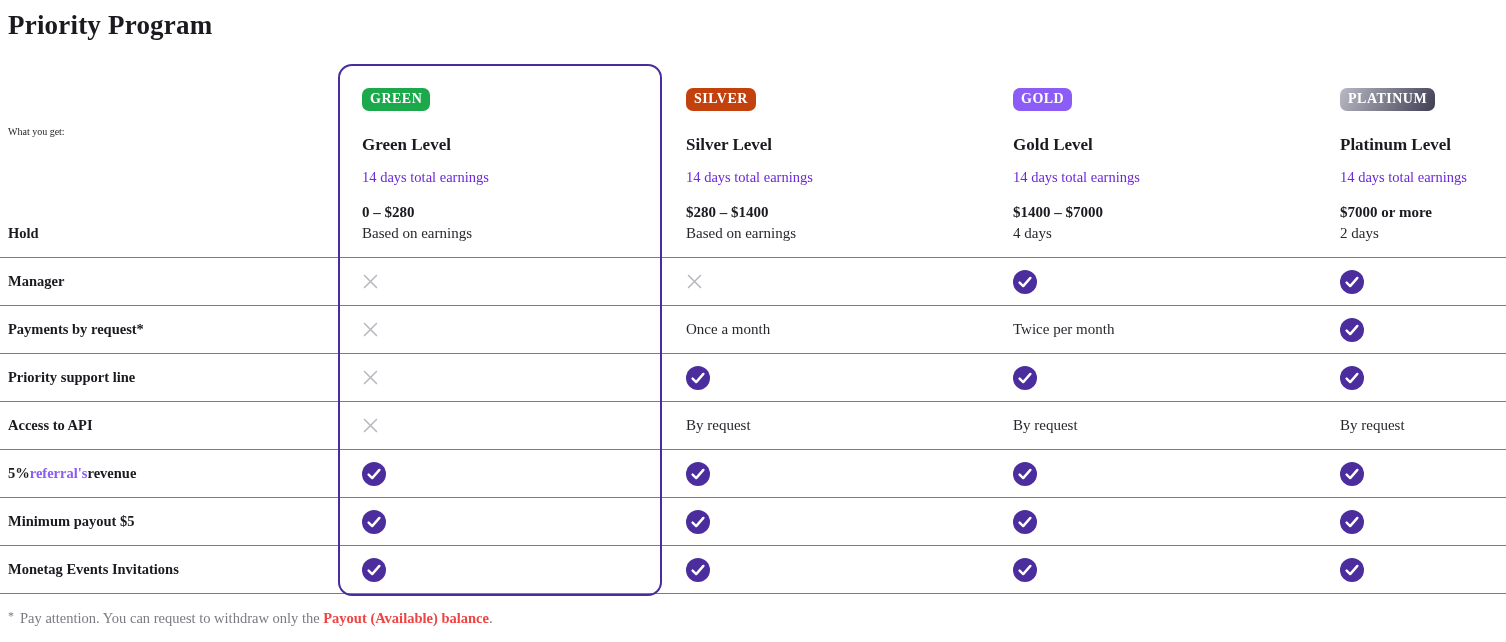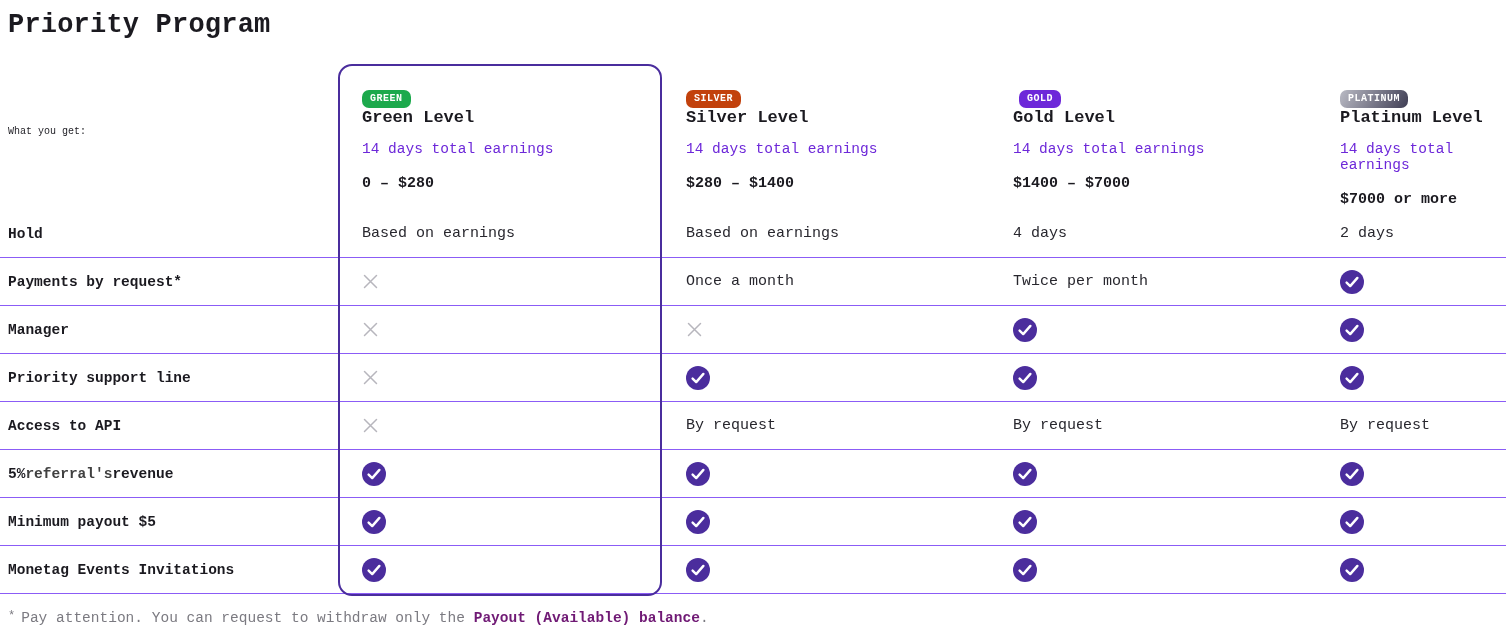--- a/index.html
+++ b/index.html
@@ -1,21 +1,21 @@
 <!DOCTYPE html>
 <html><head>
 <meta charset="utf-8">
 <style>
   html, body { margin: 0; padding: 0; background: #ffffff; }
   .page {
     position: relative;
     width: 1506px;
     height: 642px;
     background: #ffffff;
-    font-family: Liberation Mono, monospace;
+    font-family: Liberation Serif, serif;
     color: #1e1d23;
     overflow: hidden;
   }
   .title {
     position: absolute;
     left: 8px;
     top: 10px;
     margin: 0;
     font-size: 27px;
     font-weight: 700;
@@ -41,28 +41,28 @@
   .header-label {
     padding-top: 62px;
     font-size: 10px;
     font-weight: 400;
     color: #1e1d23;
   }
   .level-header { padding-top: 24px; }
   .badge {
     display: inline-block;
     color: #ffffff;
-    font-size: 10px;
+    font-size: 14px;
     font-weight: 700;
     letter-spacing: 0.5px;
     padding: 3px 8px 4px 8px;
     border-radius: 7px;
   }
   .level-name {
-    margin-top: 0;
+    margin-top: 24px;
     font-size: 17px;
     font-weight: 700;
     color: #1b1a20;
   }
   .earnings-label {
     margin-top: 14px;
     font-size: 14.5px;
     color: #6d28d9;
   }
   .earnings-range {
@@ -78,21 +78,21 @@
     border-bottom: 1px solid #8b5cf6;
     font-size: 15px;
     color: #28272e;
   }
   .frow .label-cell {
     font-weight: 700;
     font-size: 14.5px;
     color: #1b1a20;
   }
   .ref-link {
-    color: #404040;
+    color: #8b5cf6;
     font-weight: 700;
     text-decoration: none;
     cursor: pointer;
   }
   .check-icon, .cross-icon { display: inline-flex; }
   .highlight-card {
     position: absolute;
     left: 338px;
     top: 64px;
     width: 324px;
@@ -103,41 +103,41 @@
     pointer-events: none;
   }
   .footnote {
     position: absolute;
     left: 8px;
     top: 610px;
     margin: 0;
     font-size: 14.5px;
     color: #7b7a81;
   }
-  .footnote b { color: #701a75; }
+  .footnote b { color: #ef4444; }
   .footnote .star {
     position: relative;
     top: -3px;
     font-size: 12px;
     margin-right: 6px;
   }
 </style>
 </head>
 <body>
 
 <div class="page">
   <h1 class="title">Priority Program</h1>
 
   <div class="table">
     <div class="grid-row header-row" id="header-row">
       <div class="cell label-cell header-label">What you get:</div>
 
     <div class="cell level-header"><span class="badge" style="background: rgb(28, 169, 76);">GREEN</span><div class="level-name">Green Level</div><div class="earnings-label">14 days total earnings</div><div class="earnings-range">0 – $280</div></div>
         <div class="cell level-header"><span class="badge" style="background: #c2410c;">SILVER</span><div class="level-name">Silver Level</div><div class="earnings-label">14 days total earnings</div><div class="earnings-range">$280 – $1400</div></div>
-        <div class="cell level-header"><span class="badge" style="background: #6d28d9; margin-left: 6px;">GOLD</span><div class="level-name">Gold Level</div><div class="earnings-label">14 days total earnings</div><div class="earnings-range">$1400 – $7000</div></div>
+        <div class="cell level-header"><span class="badge" style="background: #8b5cf6;">GOLD</span><div class="level-name">Gold Level</div><div class="earnings-label">14 days total earnings</div><div class="earnings-range">$1400 – $7000</div></div>
         <div class="cell level-header"><span class="badge" style="background: linear-gradient(120deg, rgb(185, 186, 196) 0%, rgb(63, 62, 84) 100%);">PLATINUM</span><div class="level-name">Platinum Level</div><div class="earnings-label">14 days total earnings</div><div class="earnings-range">$7000 or more</div></div>
       </div>
     <div id="rows">
         <div class="grid-row frow">
           <div class="cell label-cell">
             <span>Hold</span>
           </div>
           <div class="cell">
             <span>Based on earnings</span>
           </div>
@@ -146,69 +146,69 @@
           </div>
           <div class="cell">
             <span>4 days</span>
           </div>
           <div class="cell">
             <span>2 days</span>
           </div>
         </div>
         <div class="grid-row frow">
           <div class="cell label-cell">
+            <span>Manager</span>
+          </div>
+          <div class="cell">
+            <span class="cross-icon">
+              <svg width="17" height="17" viewBox="0 0 17 17">
+                <path d="M2.5 2.5l12 12M14.5 2.5l-12 12" stroke="#b7b6bd" stroke-width="1.5" stroke-linecap="round"></path>
+              </svg>
+            </span>
+          </div>
+          <div class="cell">
+            <span class="cross-icon">
+              <svg width="17" height="17" viewBox="0 0 17 17">
+                <path d="M2.5 2.5l12 12M14.5 2.5l-12 12" stroke="#b7b6bd" stroke-width="1.5" stroke-linecap="round"></path>
+              </svg>
+            </span>
+          </div>
+          <div class="cell">
+            <span class="check-icon">
+              <svg width="24" height="24" viewBox="0 0 24 24">
+                <circle cx="12" cy="12" r="12" fill="#4b2d9d"></circle>
+                <path d="M6.6 12.6l3.6 3.5 7.2-8.2" stroke="#fff" stroke-width="2.4" fill="none" stroke-linecap="round" stroke-linejoin="round"></path>
+              </svg>
+            </span>
+          </div>
+          <div class="cell">
+            <span class="check-icon">
+              <svg width="24" height="24" viewBox="0 0 24 24">
+                <circle cx="12" cy="12" r="12" fill="#4b2d9d"></circle>
+                <path d="M6.6 12.6l3.6 3.5 7.2-8.2" stroke="#fff" stroke-width="2.4" fill="none" stroke-linecap="round" stroke-linejoin="round"></path>
+              </svg>
+            </span>
+          </div>
+        </div>
+        <div class="grid-row frow">
+          <div class="cell label-cell">
             <span>Payments by request*</span>
           </div>
           <div class="cell">
             <span class="cross-icon">
               <svg width="17" height="17" viewBox="0 0 17 17">
                 <path d="M2.5 2.5l12 12M14.5 2.5l-12 12" stroke="#b7b6bd" stroke-width="1.5" stroke-linecap="round"></path>
               </svg>
             </span>
           </div>
           <div class="cell">
             <span>Once a month</span>
           </div>
           <div class="cell">
             <span>Twice per month</span>
-          </div>
-          <div class="cell">
-            <span class="check-icon">
-              <svg width="24" height="24" viewBox="0 0 24 24">
-                <circle cx="12" cy="12" r="12" fill="#4b2d9d"></circle>
-                <path d="M6.6 12.6l3.6 3.5 7.2-8.2" stroke="#fff" stroke-width="2.4" fill="none" stroke-linecap="round" stroke-linejoin="round"></path>
-              </svg>
-            </span>
-          </div>
-        </div>
-        <div class="grid-row frow">
-          <div class="cell label-cell">
-            <span>Manager</span>
-          </div>
-          <div class="cell">
-            <span class="cross-icon">
-              <svg width="17" height="17" viewBox="0 0 17 17">
-                <path d="M2.5 2.5l12 12M14.5 2.5l-12 12" stroke="#b7b6bd" stroke-width="1.5" stroke-linecap="round"></path>
-              </svg>
-            </span>
-          </div>
-          <div class="cell">
-            <span class="cross-icon">
-              <svg width="17" height="17" viewBox="0 0 17 17">
-                <path d="M2.5 2.5l12 12M14.5 2.5l-12 12" stroke="#b7b6bd" stroke-width="1.5" stroke-linecap="round"></path>
-              </svg>
-            </span>
-          </div>
-          <div class="cell">
-            <span class="check-icon">
-              <svg width="24" height="24" viewBox="0 0 24 24">
-                <circle cx="12" cy="12" r="12" fill="#4b2d9d"></circle>
-                <path d="M6.6 12.6l3.6 3.5 7.2-8.2" stroke="#fff" stroke-width="2.4" fill="none" stroke-linecap="round" stroke-linejoin="round"></path>
-              </svg>
-            </span>
           </div>
           <div class="cell">
             <span class="check-icon">
               <svg width="24" height="24" viewBox="0 0 24 24">
                 <circle cx="12" cy="12" r="12" fill="#4b2d9d"></circle>
                 <path d="M6.6 12.6l3.6 3.5 7.2-8.2" stroke="#fff" stroke-width="2.4" fill="none" stroke-linecap="round" stroke-linejoin="round"></path>
               </svg>
             </span>
           </div>
         </div>

